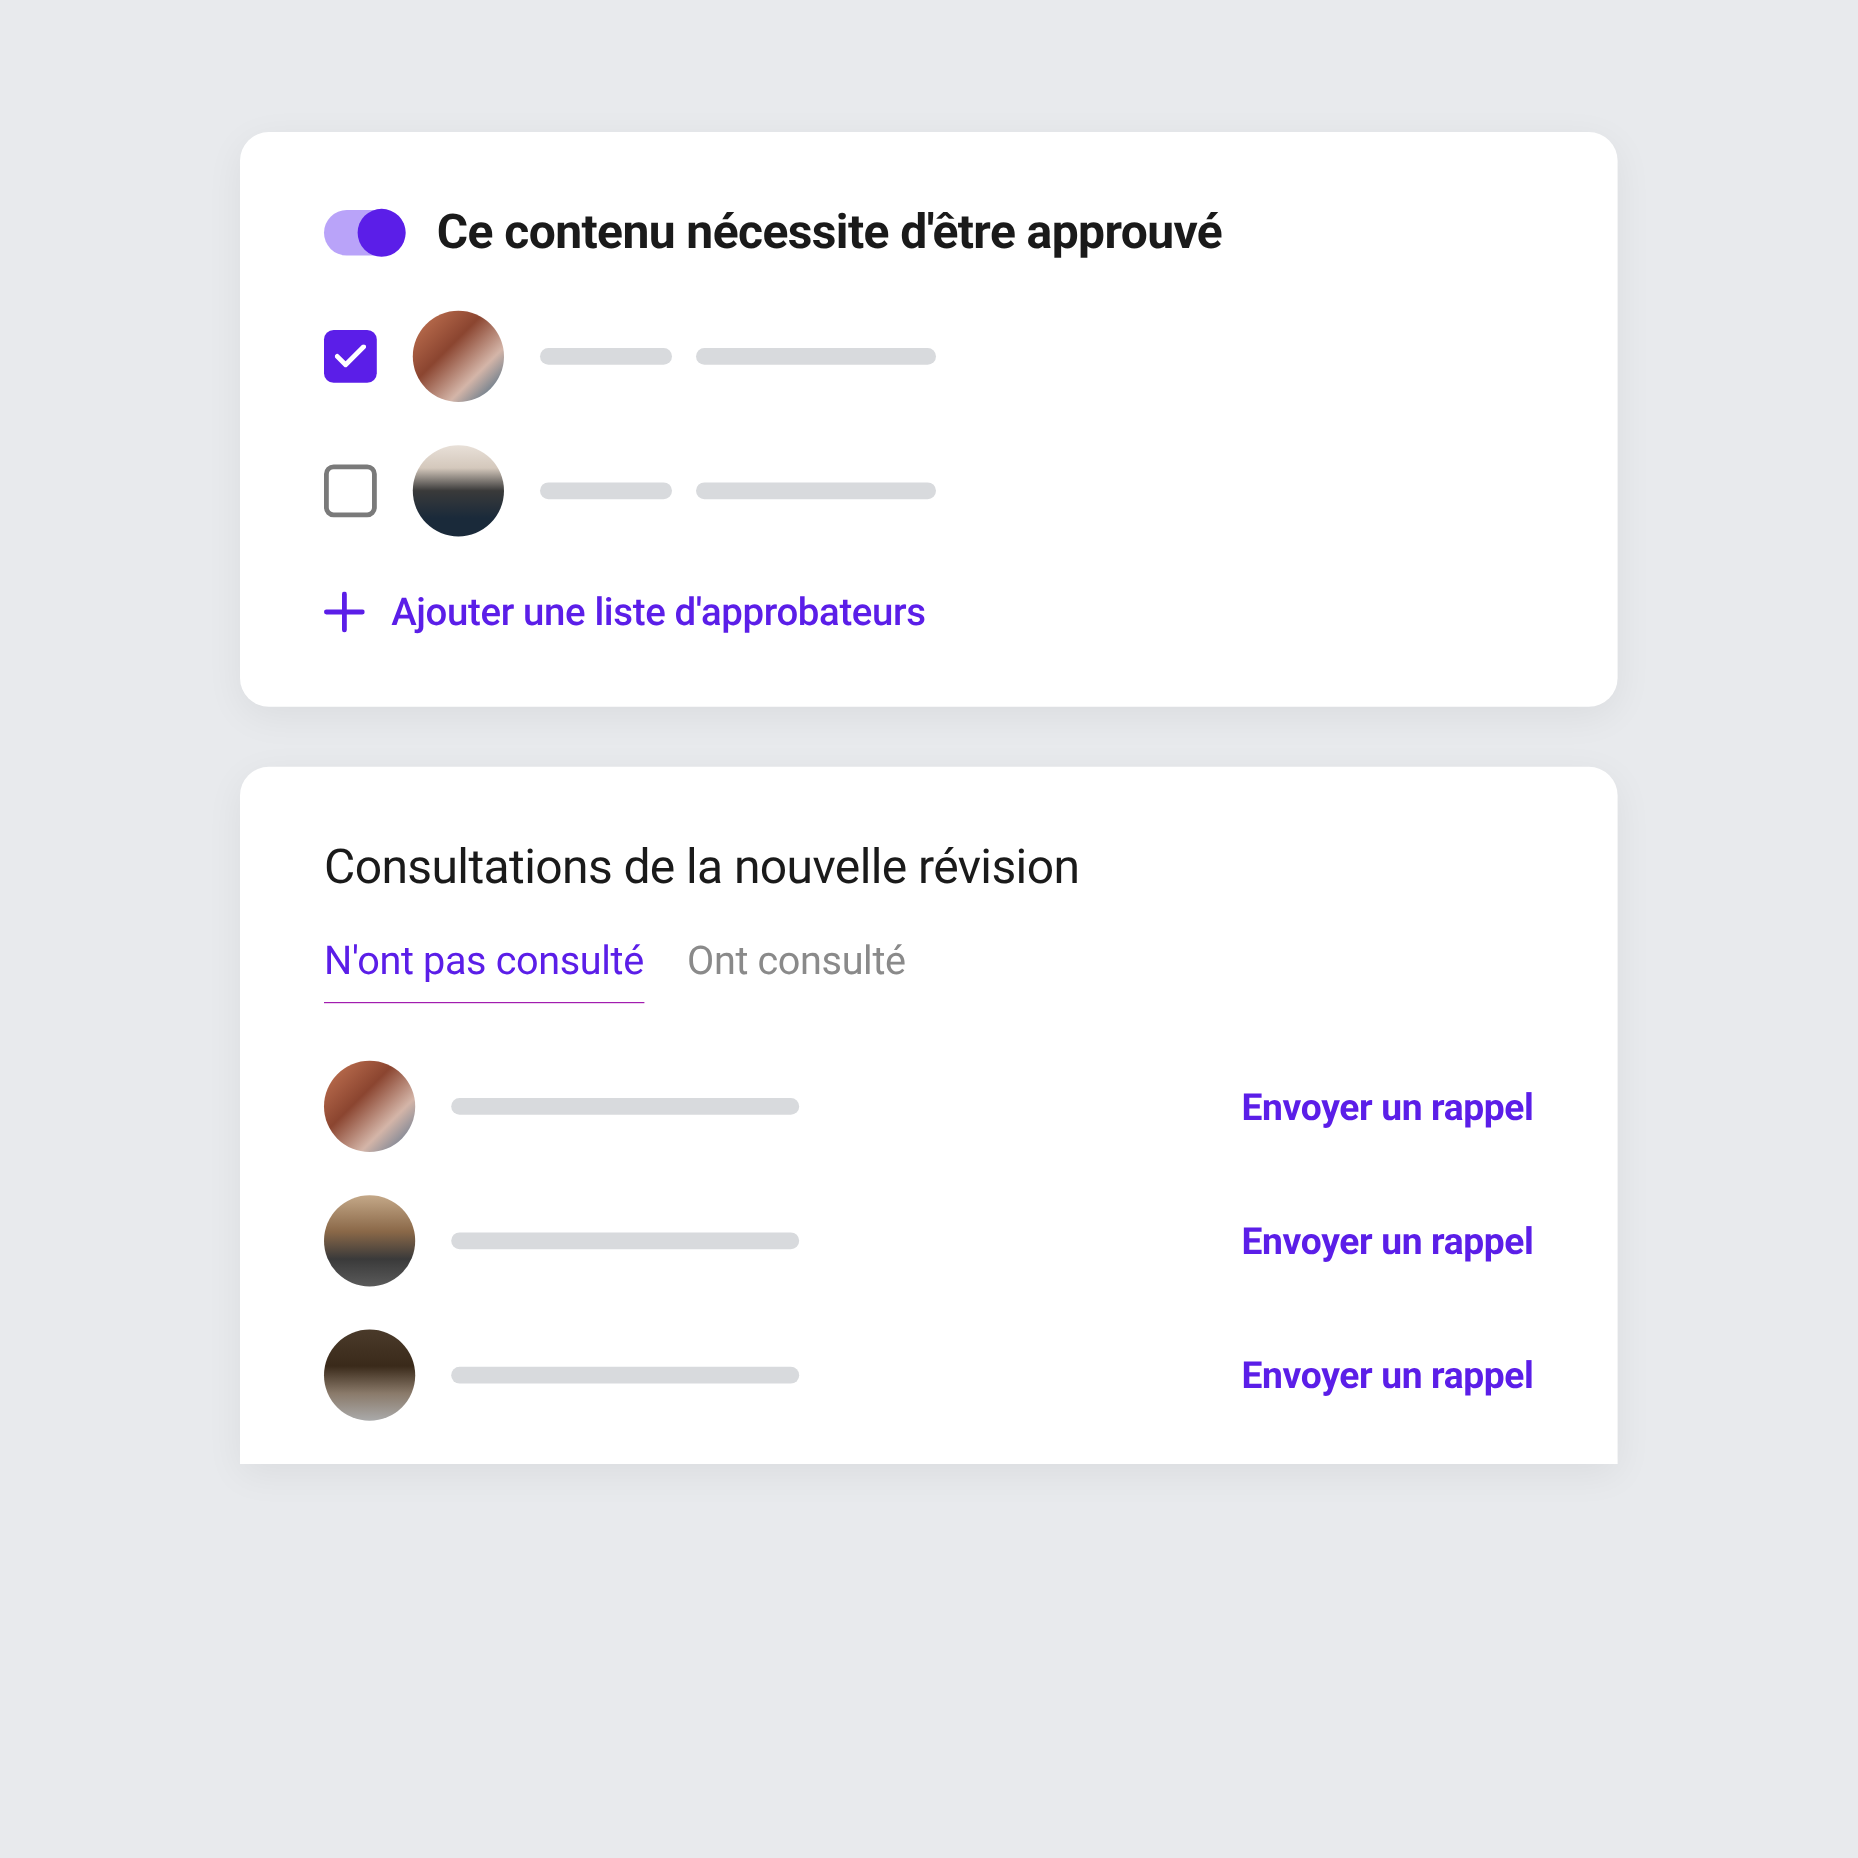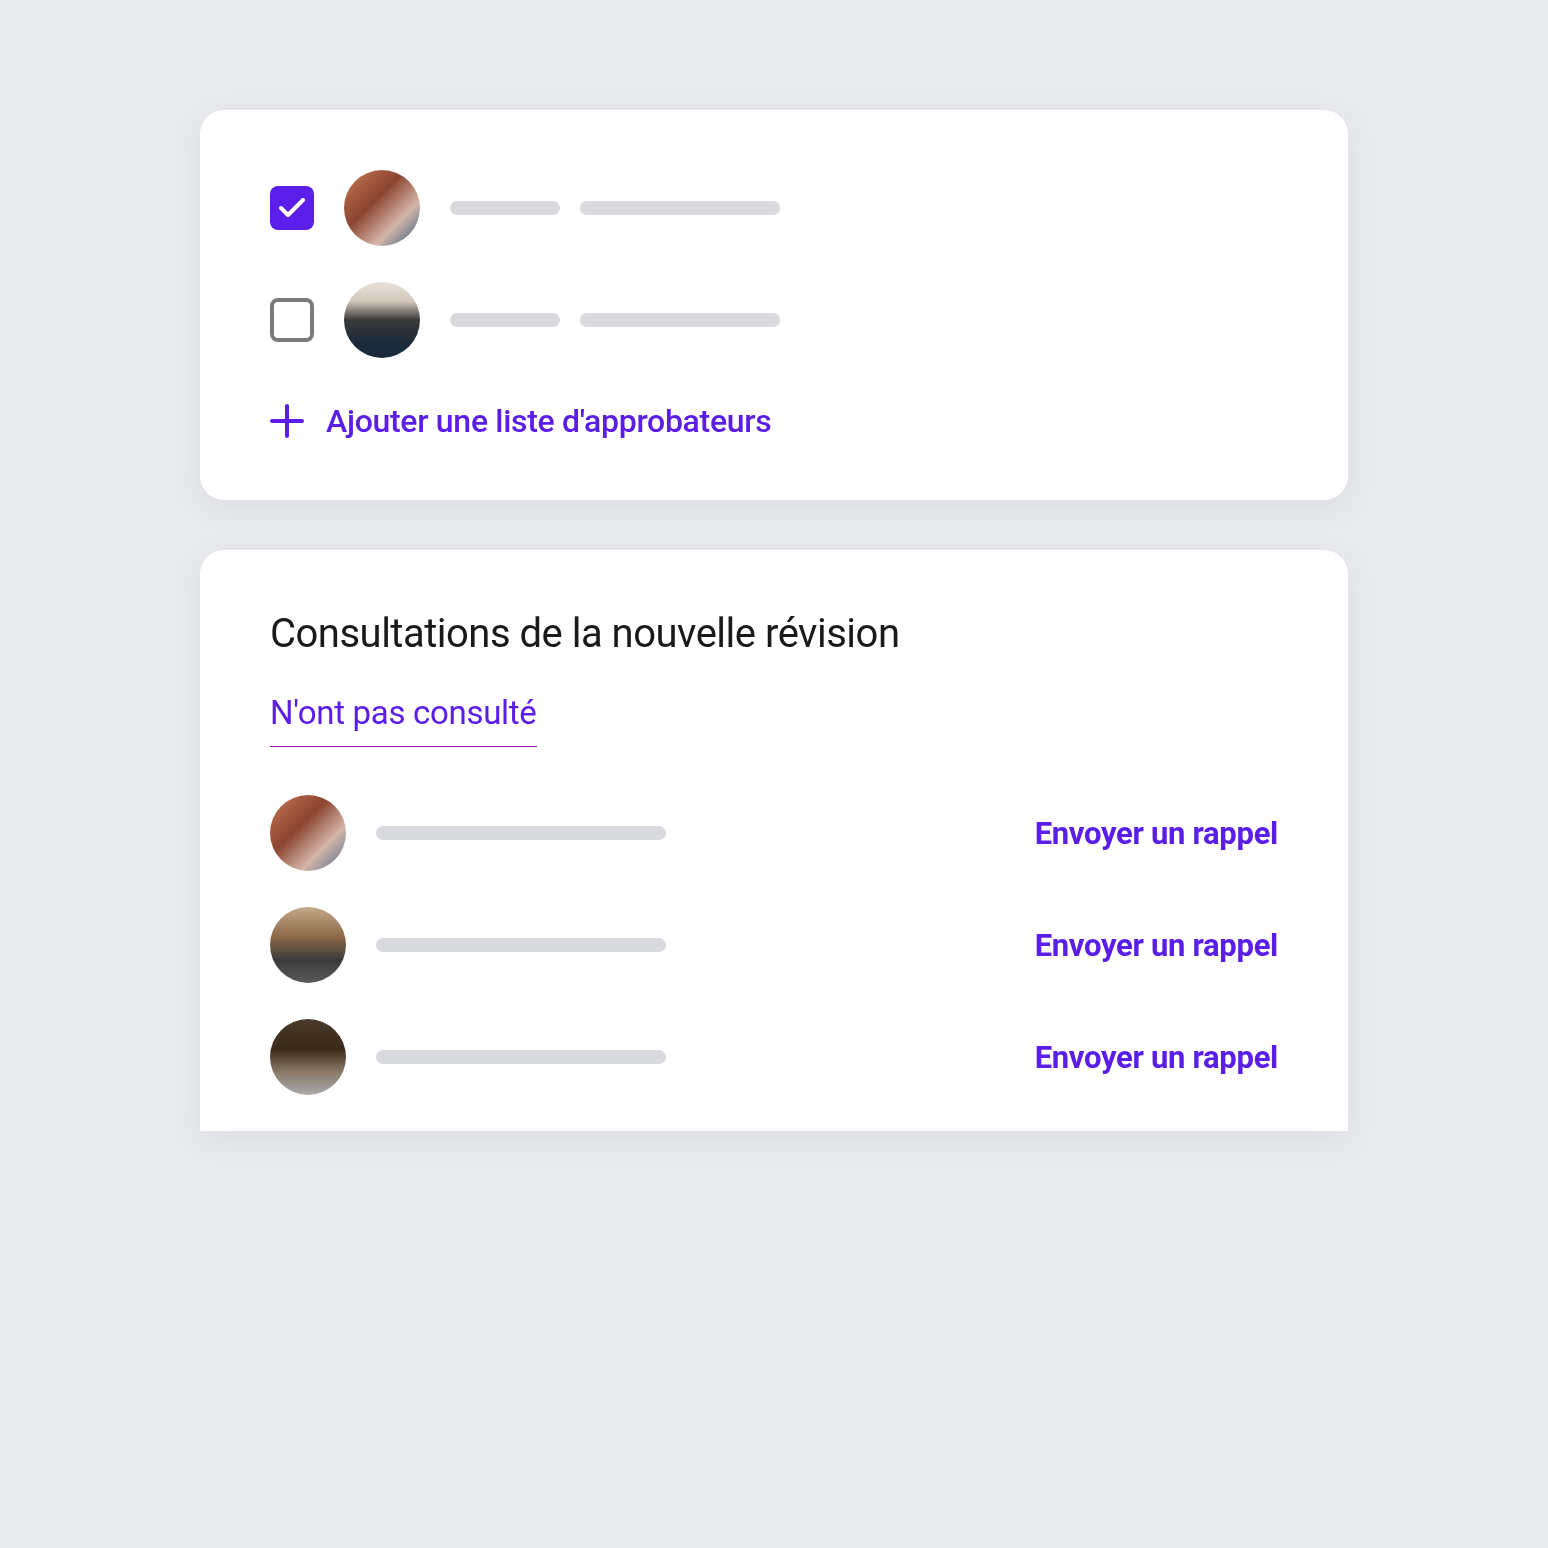--- a/index.html
+++ b/index.html
@@ -184,20 +184,26 @@
       letter-spacing: -0.3px;
       white-space: nowrap;
     }
   </style>
 </head>
 <body>
 
 <div class="canvas">
 
   <div class="card">
+    <div class="toggle-row">
+      <div class="toggle">
+        <div class="toggle-knob"></div>
+      </div>
+      <div class="toggle-title">Ce contenu nécessite d'être approuvé</div>
+    </div>
 
     <div class="approver-row">
       <div class="checkbox checkbox-checked">
         <svg class="checkmark" viewBox="0 0 26 20" fill="none">
           <path d="M2 10 L9 17 L24 2" stroke="#ffffff" stroke-width="4" stroke-linecap="round" stroke-linejoin="round"></path>
         </svg>
       </div>
       <div class="avatar avatar-1"></div>
       <div class="placeholder-group">
         <div class="placeholder ph-short"></div>
@@ -220,20 +226,21 @@
       </svg>
       <span>Ajouter une liste d'approbateurs</span>
     </div>
   </div>
 
   <div class="card-bottom">
     <div class="section-title">Consultations de la nouvelle révision</div>
 
     <div class="tabs">
       <div class="tab tab-active">N'ont pas consulté</div>
+      <div class="tab tab-inactive">Ont consulté</div>
     </div>
 
     <div class="consult-row">
       <div class="avatar avatar-3"></div>
       <div class="consult-placeholder">
         <div class="placeholder ph-wide"></div>
       </div>
       <div class="reminder-link">Envoyer un rappel</div>
     </div>
 

